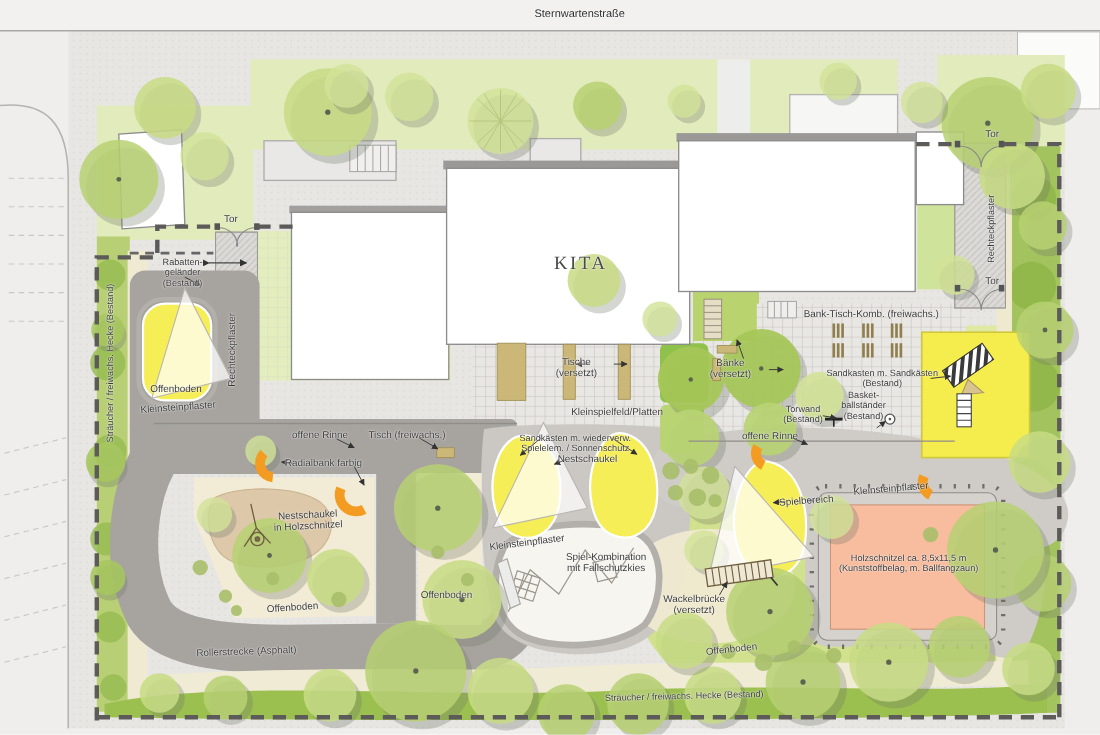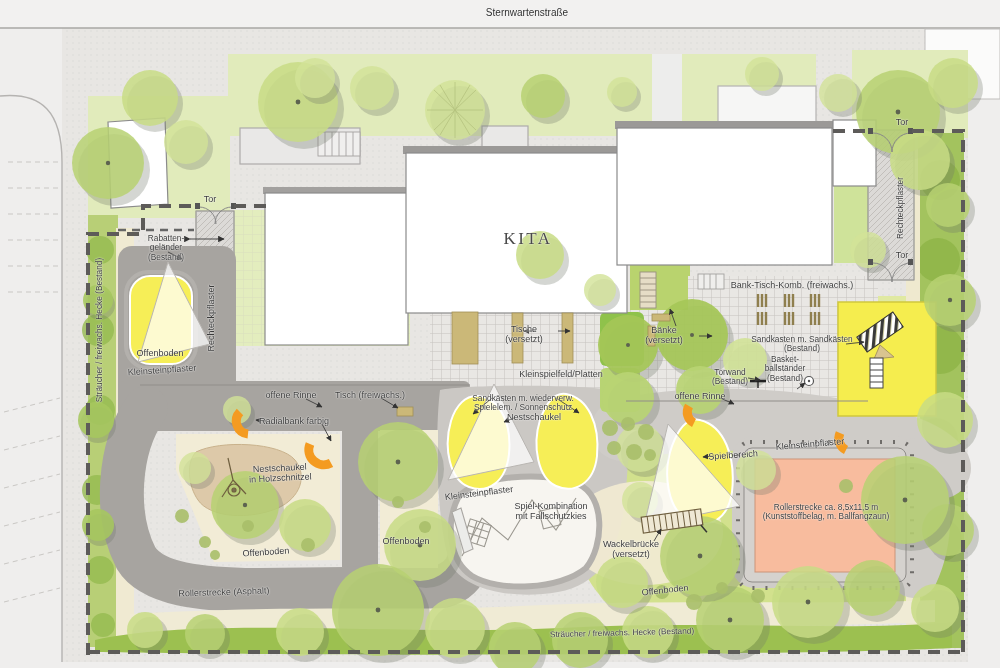--- a/index.html
+++ b/index.html
@@ -607,18 +607,18 @@
       <span>(Bestand)</span>
 </div>
 <div class="lbl s8" style="left:730px;top:377px">
   <span>Torwand</span>
       <span>(Bestand)</span>
 </div>
 <div class="lbl" style="left:700px;top:396px">offene Rinne</div>
 <div class="lbl" style="left:810px;top:444px;transform:translate(-50%,-50%) rotate(-5deg)">Kleinsteinpflaster</div>
 <div class="lbl" style="left:733px;top:455px;transform:translate(-50%,-50%) rotate(-4deg)">Spielbereich</div>
 <div class="lbl s8" style="left:826px;top:512px">
-  <span>Rollerstrecke ca. 8,5x11,5 m</span>
+  <span>Holzschnitzel ca. 8,5x11,5 m</span>
       <span>(Kunststoffbelag, m.  Ballfangzaun)</span>
 </div>
 <div class="lbl s8" style="left:622px;top:633px;transform:translate(-50%,-50%) rotate(-1.5deg)">Sträucher / freiwachs. Hecke (Bestand)</div>
 
 </div>
 
 </body></html>

